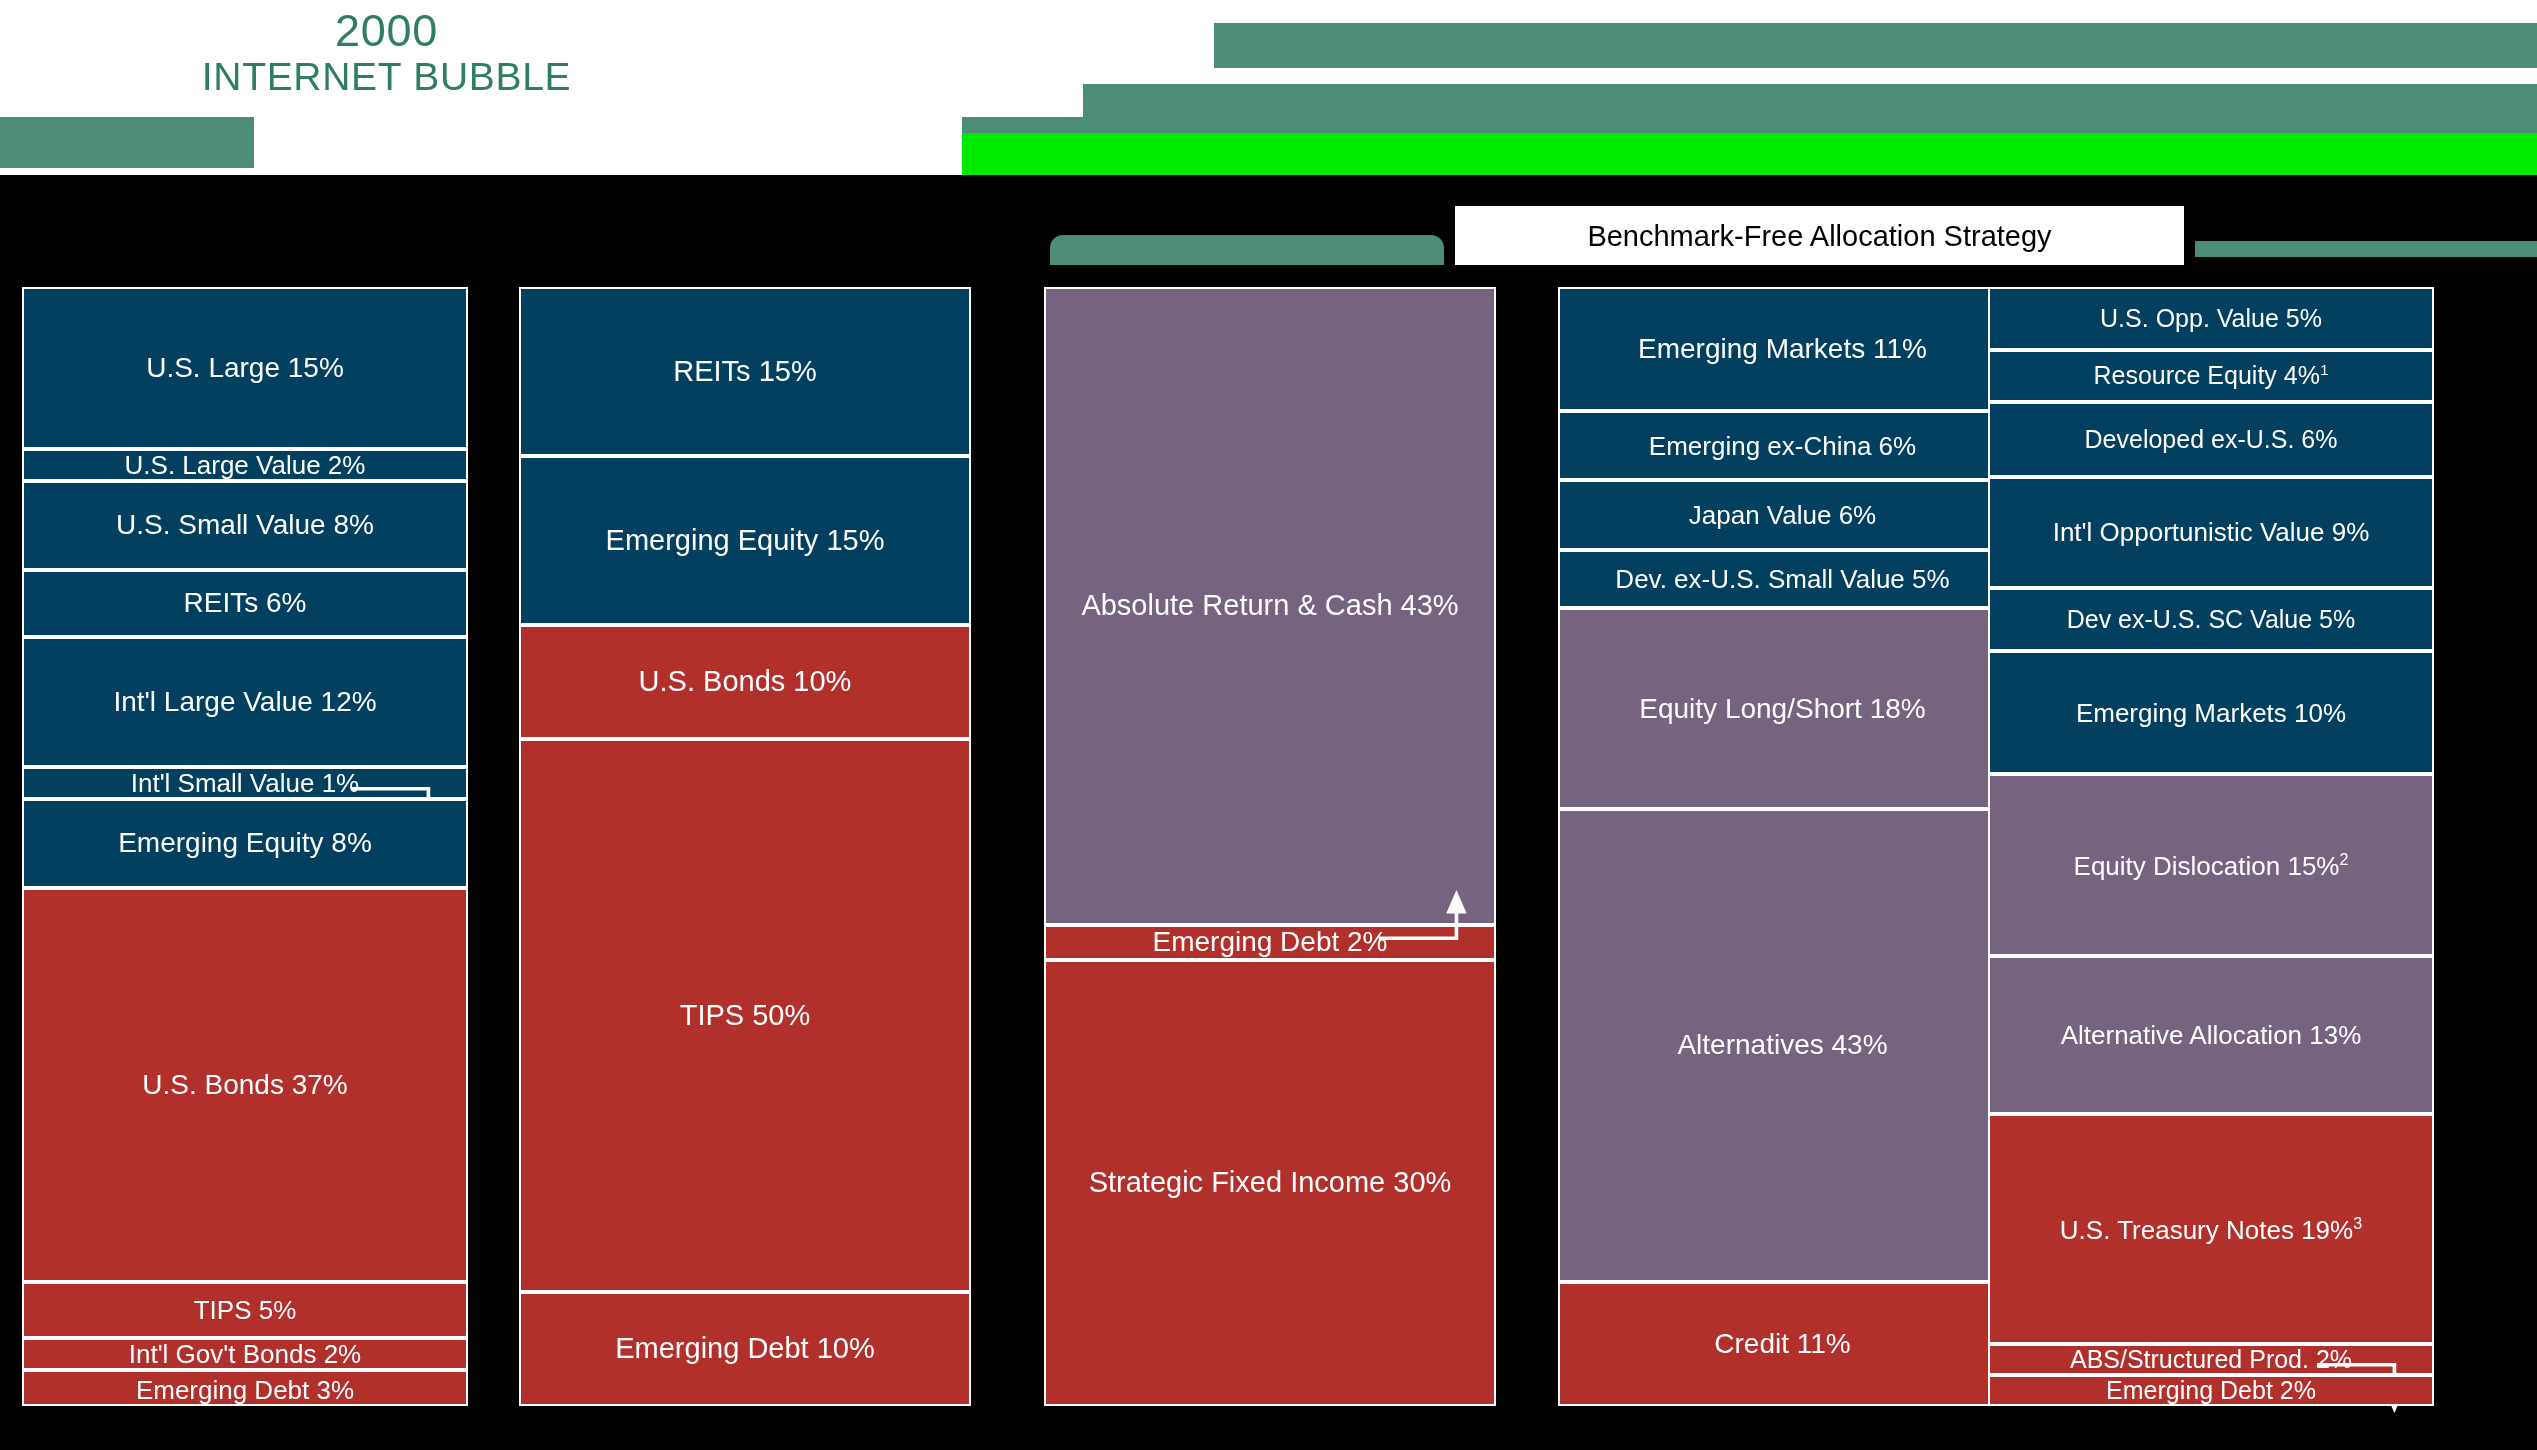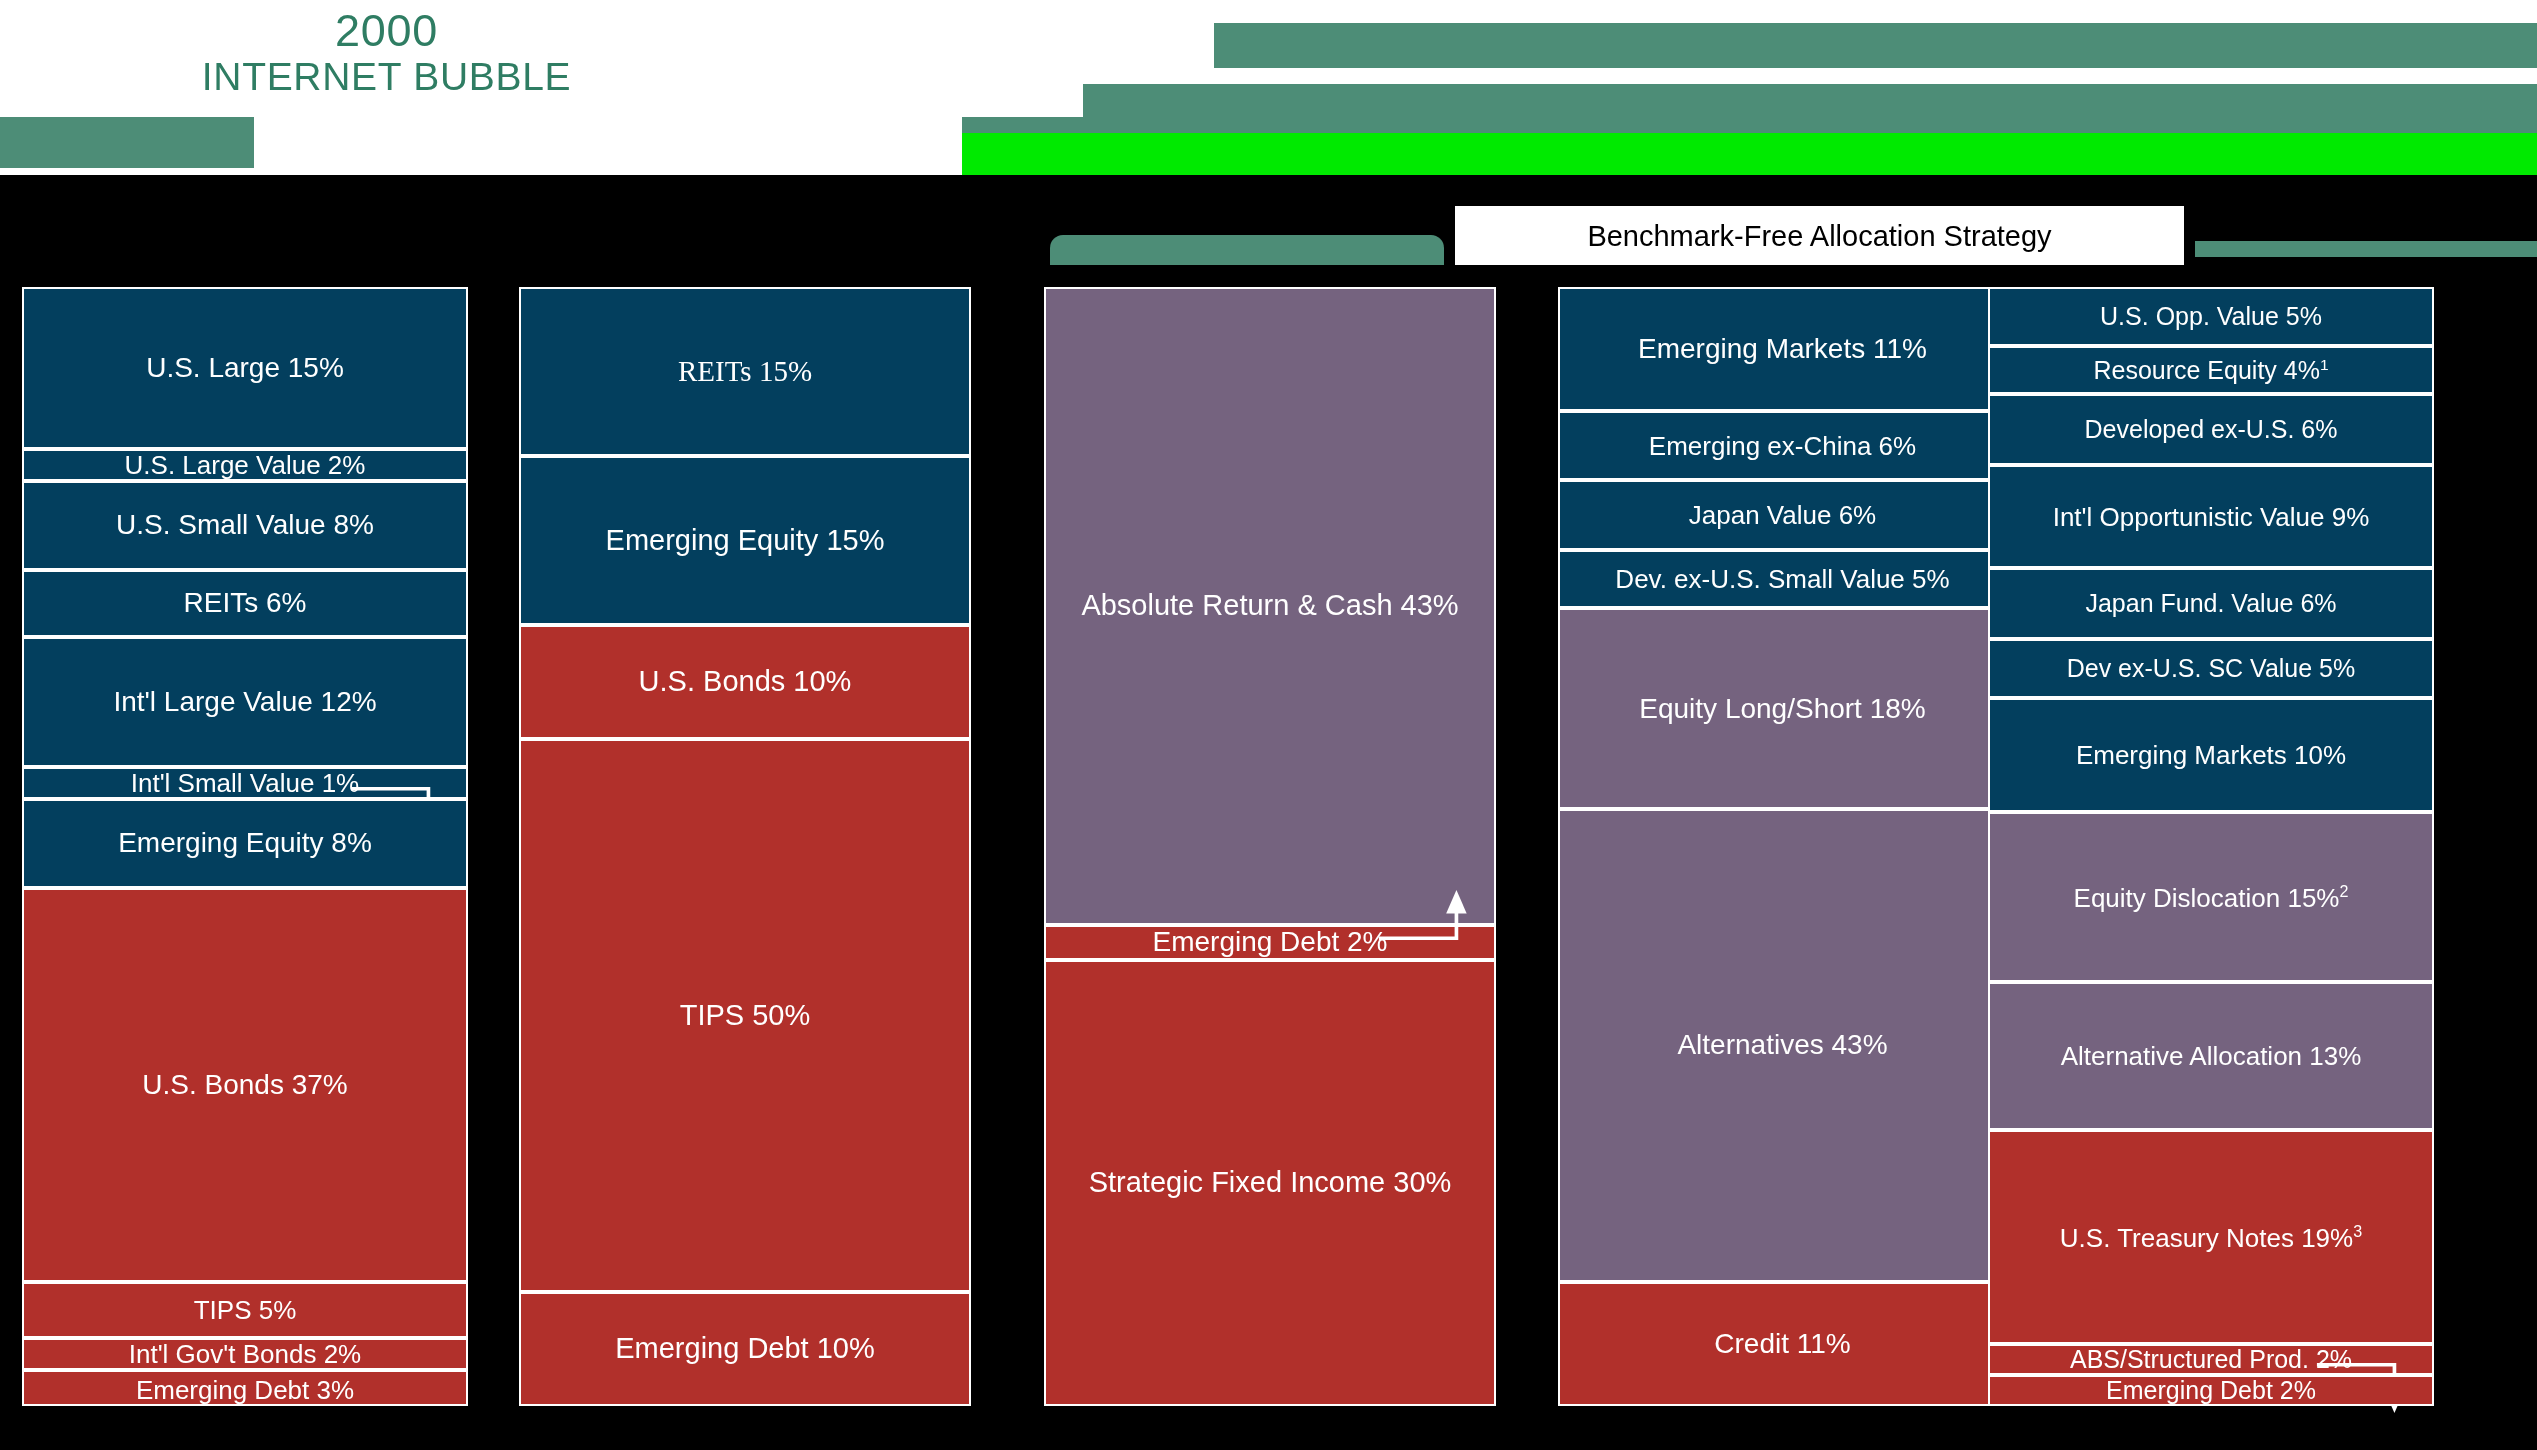--- a/index.html
+++ b/index.html
@@ -145,21 +145,21 @@
         <span class="lbl">TIPS 5%</span>
       </div>
       <div class="tile fi" style="flex: 2 1 0px; font-size: 26px;">
         <span class="lbl">Int'l Gov't Bonds 2%</span>
       </div>
       <div class="tile fi" style="flex: 3 1 0px; font-size: 26px; align-items: flex-end;">
         <span class="lbl">Emerging Debt 3%</span>
       </div>
     </div>
     <div class="col" style="left: 519px; width: 452px;">
-      <div class="tile eq" style="flex: 15 1 0px; font-size: 29px; font-family: Liberation Serif, serif;">
+      <div class="tile eq" style="flex: 15 1 0px; font-size: 29px;">
         <span class="lbl">REITs 15%</span>
       </div>
       <div class="tile eq" style="flex: 15 1 0px; font-size: 29px;">
         <span class="lbl">Emerging Equity 15%</span>
       </div>
       <div class="tile fi" style="flex: 10 1 0px; font-size: 29px;">
         <span class="lbl">U.S. Bonds 10%</span>
       </div>
       <div class="tile fi" style="flex: 50 1 0px; font-size: 29px;">
         <span class="lbl">TIPS 50%</span>
@@ -212,23 +212,20 @@
       </div>
       <div class="tile eq" style="flex: 4 1 0px; font-size: 25px;">
         <span class="lbl">Resource Equity 4%<span class="sup">1</span></span>
       </div>
       <div class="tile eq" style="flex: 6 1 0px; font-size: 25px;">
         <span class="lbl">Developed ex-U.S. 6%</span>
       </div>
       <div class="tile eq" style="flex: 9 1 0px; font-size: 26px;">
         <span class="lbl">Int'l Opportunistic Value 9%</span>
       </div>
-      <div class="tile eq" style="flex: 6 1 0px; font-size: 25px;">
-        <span class="lbl">Japan Fund. Value 6%</span>
-      </div>
       <div class="tile eq" style="flex: 5 1 0px; font-size: 25px;">
         <span class="lbl">Dev ex-U.S. SC Value 5%</span>
       </div>
       <div class="tile eq" style="flex: 10 1 0px; font-size: 26px;">
         <span class="lbl">Emerging Markets 10%</span>
       </div>
       <div class="tile alt" style="flex: 15 1 0px; font-size: 26px;">
         <span class="lbl">Equity Dislocation 15%<span class="sup">2</span></span>
       </div>
       <div class="tile alt" style="flex: 13 1 0px; font-size: 26px;">

